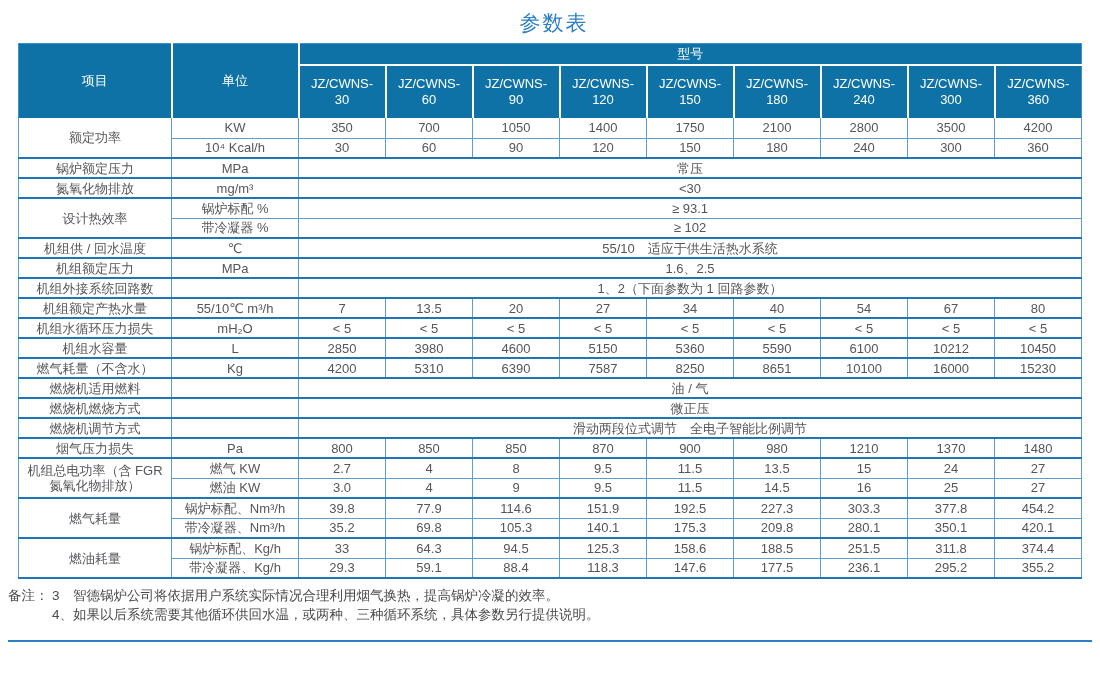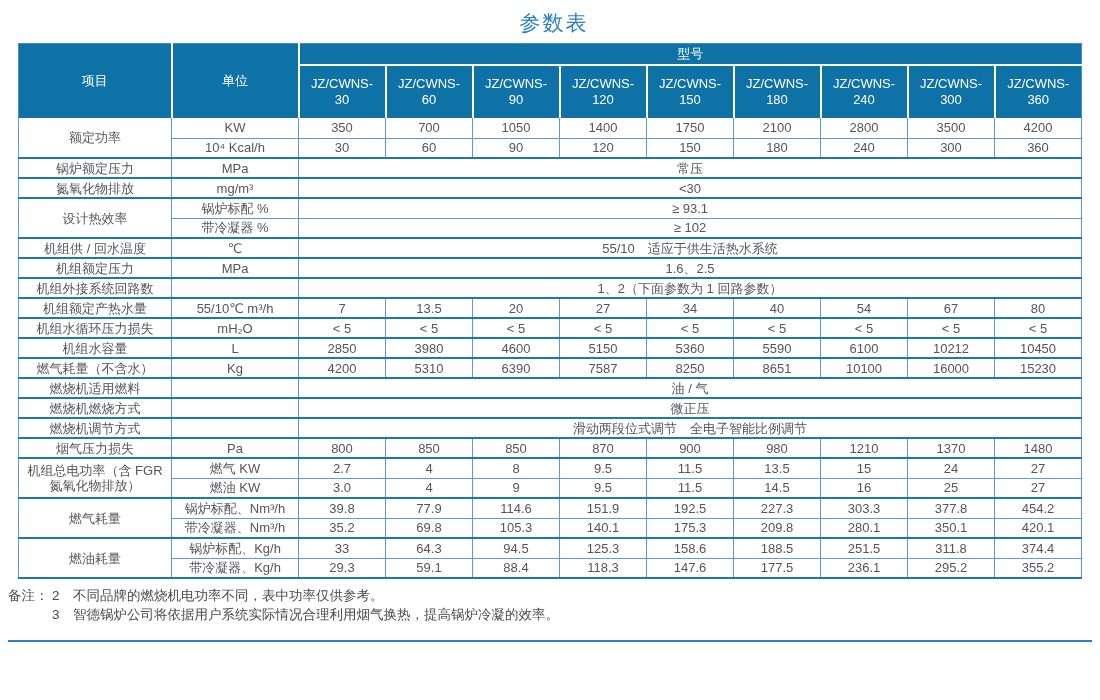--- a/index.html
+++ b/index.html
@@ -316,19 +316,19 @@
           <td>236.1</td>
           <td>295.2</td>
           <td>355.2</td>
         </tr>
       </tbody>
   </table>
   <div class="notes">
     <div class="notes-row">
       <span class="notes-label">备注：</span>
       <div class="notes-lines">
-          <div class="note-line">2　不同品牌的燃烧机电功率不同，表中功率仅供参考。</div>
           <div class="note-line">3　智德锅炉公司将依据用户系统实际情况合理利用烟气换热，提高锅炉冷凝的效率。</div>
+          <div class="note-line">4、如果以后系统需要其他循环供回水温，或两种、三种循环系统，具体参数另行提供说明。</div>
         </div>
     </div>
   </div>
   <div class="bottom-rule"></div>
 </div>
 
 </body></html>

